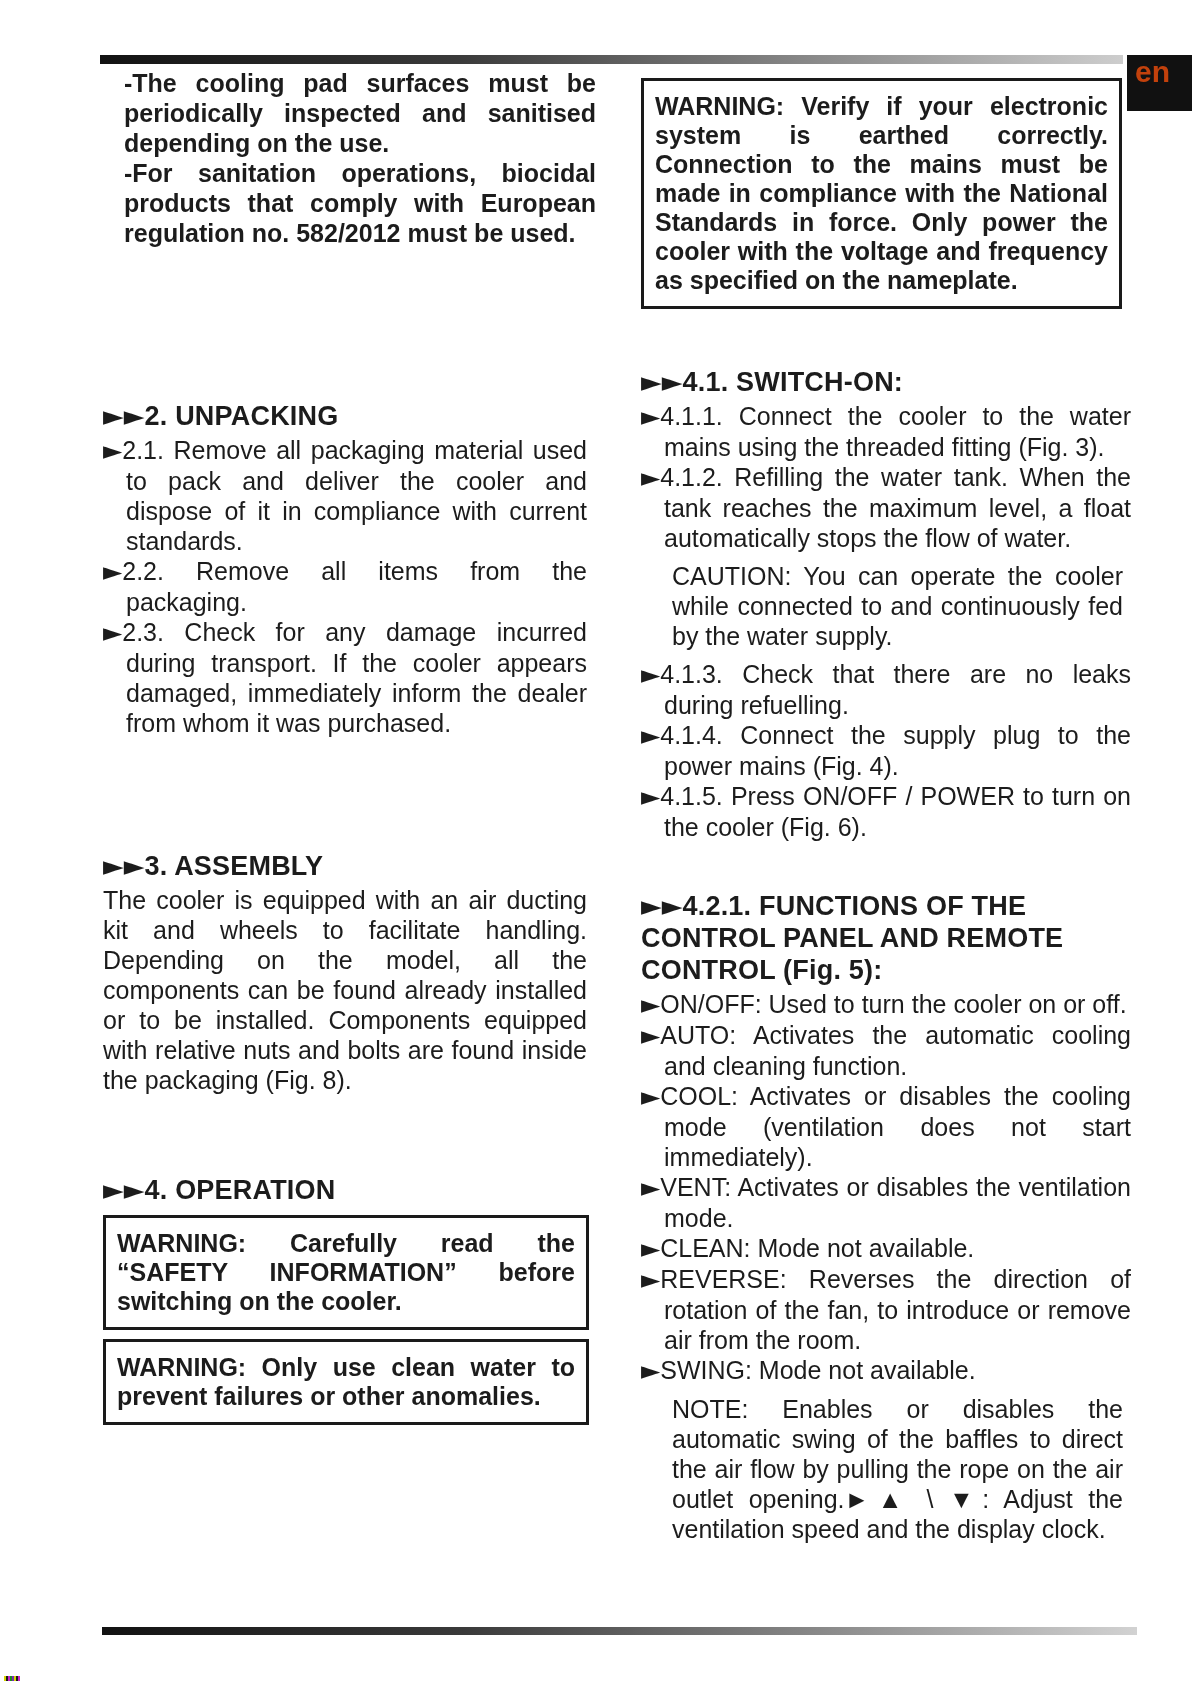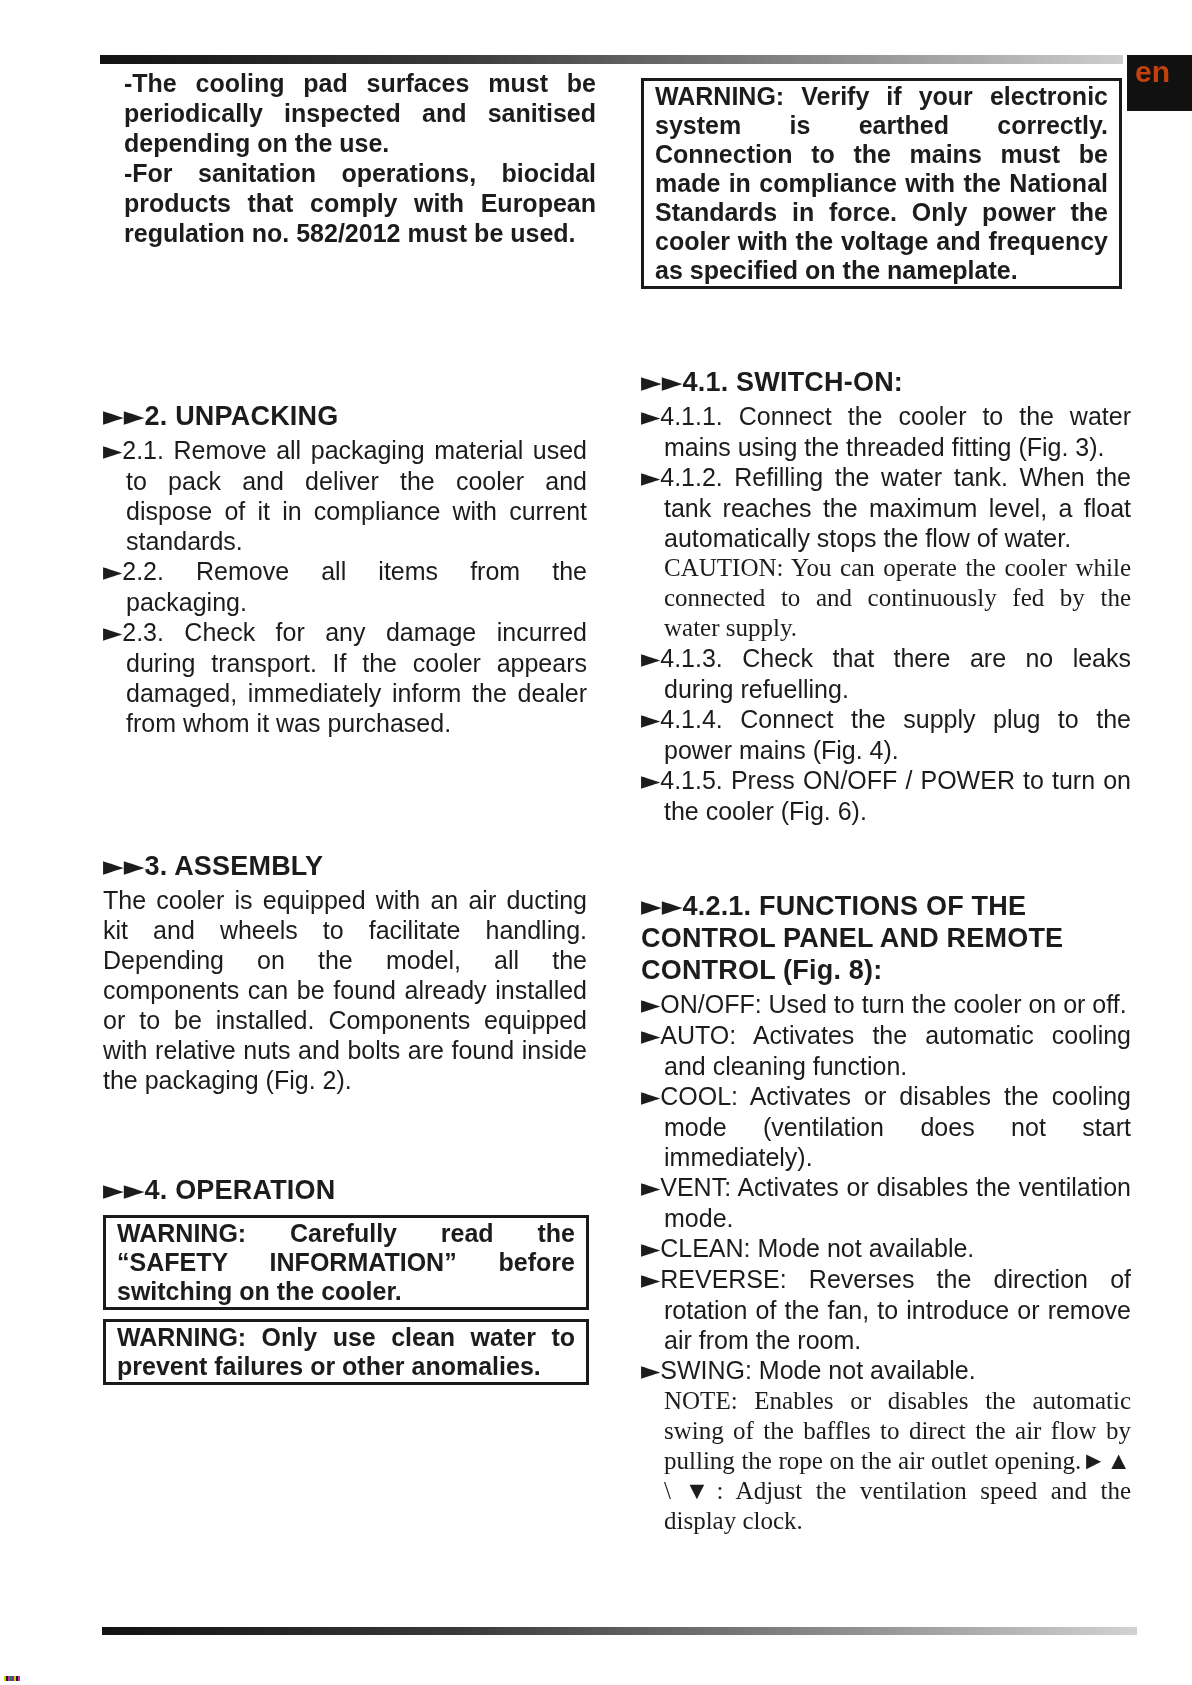--- a/index.html
+++ b/index.html
@@ -24,37 +24,37 @@
     font-weight:700; font-size:30px;
   }
   .intro-block {
     position:absolute; left:124px; top:68px; width:472px;
     font-weight:700; font-size:25px; line-height:30px; text-align:justify;
   }
   .intro-block p { margin:0; }
   .warning-box {
     border:3px solid #1a1a1a; box-sizing:border-box;
     font-weight:700; font-size:25px; line-height:29px; text-align:justify;
-    padding:1px 11px; background:#ffffff;
+    padding:11px 11px; background:#ffffff;
   }
   .warning-top {
     position:absolute; left:641px; top:78px; width:481px;
   }
   .section { position:absolute; font-size:25px; line-height:30px; }
   #sec-unpacking { left:103px; top:400px; width:484px; }
   #sec-assembly  { left:103px; top:850px; width:484px; }
   #sec-operation { left:103px; top:1174px; width:486px; }
   #sec-switchon  { left:641px; top:366px; width:490px; }
   #sec-functions { left:641px; top:890px; width:490px; }
   .sec-heading {
     font-weight:700; font-size:27px; line-height:32px;
     margin:0 0 3px 0; letter-spacing:0.2px; text-align:left;
   }
   .item { margin:0; padding-left:23px; text-indent:-23px; text-align:justify; }
-  .note { margin:0; padding-left:23px; text-indent:0; text-align:justify;font-family:Liberation Serif, serif; }
+  .note { margin:8px; padding-left:23px; text-indent:0; text-align:justify; }
   .body-par { margin:0; text-align:justify; }
   .marker { font-family:"DejaVu Sans",sans-serif; }
   .sec-heading .marker { letter-spacing:0; }
   #sec-operation .warning-box { width:100%; margin-top:9px; }
   .regmark { position:absolute; left:4px; top:1676px; display:flex; }
   .regmark span { display:inline-block; width:2px; height:5px; }
 </style>
 </head>
 <body>
 
@@ -75,41 +75,41 @@
 
   <section class="section" id="sec-unpacking">
     <h2 class="sec-heading"><span class="marker">►►</span><span>2. UNPACKING</span></h2>
     <p class="item"><span class="marker">►</span><span>2.1. Remove all packaging material used to pack and deliver the cooler and dispose of it in compliance with current standards.</span></p>
     <p class="item"><span class="marker">►</span><span>2.2. Remove all items from the packaging.</span></p>
     <p class="item"><span class="marker">►</span><span>2.3. Check for any damage incurred during transport. If the cooler appears damaged, immediately inform the dealer from whom it was purchased.</span></p>
   </section>
 
   <section class="section" id="sec-assembly">
     <h2 class="sec-heading"><span class="marker">►►</span><span>3. ASSEMBLY</span></h2>
-    <p class="body-par">The cooler is equipped with an air ducting kit and wheels to facilitate handling. Depending on the model, all the components can be found already installed or to be installed. Components equipped with relative nuts and bolts are found inside the packaging (Fig. 2).</p>
+    <p class="body-par">The cooler is equipped with an air ducting kit and wheels to facilitate handling. Depending on the model, all the components can be found already installed or to be installed. Components equipped with relative nuts and bolts are found inside the packaging (Fig. 8).</p>
   </section>
 
   <section class="section" id="sec-operation">
     <h2 class="sec-heading"><span class="marker">►►</span><span>4. OPERATION</span></h2>
     <div class="warning-box">WARNING: Carefully read the “SAFETY INFORMATION” before switching on the cooler.</div>
     <div class="warning-box">WARNING: Only use clean water to prevent failures or other anomalies.</div>
   </section>
 
   <section class="section" id="sec-switchon">
     <h2 class="sec-heading"><span class="marker">►►</span><span>4.1. SWITCH-ON:</span></h2>
     <p class="item"><span class="marker">►</span><span>4.1.1. Connect the cooler to the water mains using the threaded fitting (Fig. 3).</span></p>
     <p class="item"><span class="marker">►</span><span>4.1.2. Refilling the water tank. When the tank reaches the maximum level, a float automatically stops the flow of water.</span></p>
     <p class="note">CAUTION: You can operate the cooler while connected to and continuously fed by the water supply.</p>
     <p class="item"><span class="marker">►</span><span>4.1.3. Check that there are no leaks during refuelling.</span></p>
     <p class="item"><span class="marker">►</span><span>4.1.4. Connect the supply plug to the power mains (Fig. 4).</span></p>
     <p class="item"><span class="marker">►</span><span>4.1.5. Press ON/OFF / POWER to turn on the cooler (Fig. 6).</span></p>
   </section>
 
   <section class="section" id="sec-functions">
-    <h2 class="sec-heading"><span class="marker">►►</span><span>4.2.1. FUNCTIONS OF THE CONTROL PANEL AND REMOTE CONTROL (Fig. 8):</span></h2>
+    <h2 class="sec-heading"><span class="marker">►►</span><span>4.2.1. FUNCTIONS OF THE CONTROL PANEL AND REMOTE CONTROL (Fig. 5):</span></h2>
     <p class="item"><span class="marker">►</span><span>ON/OFF: Used to turn the cooler on or off.</span></p>
     <p class="item"><span class="marker">►</span><span>AUTO: Activates the automatic cooling and cleaning function.</span></p>
     <p class="item"><span class="marker">►</span><span>COOL: Activates or disables the cooling mode (ventilation does not start immediately).</span></p>
     <p class="item"><span class="marker">►</span><span>VENT: Activates or disables the ventilation mode.</span></p>
     <p class="item"><span class="marker">►</span><span>CLEAN: Mode not available.</span></p>
     <p class="item"><span class="marker">►</span><span>REVERSE: Reverses the direction of rotation of the fan, to introduce or remove air from the room.</span></p>
     <p class="item"><span class="marker">►</span><span>SWING: Mode not available.</span></p>
     <p class="note">NOTE: Enables or disables the automatic swing of the baffles to direct the air flow by pulling the rope on the air outlet opening.►▲ \ ▼: Adjust the ventilation speed and the display clock.</p>
   </section>
 

